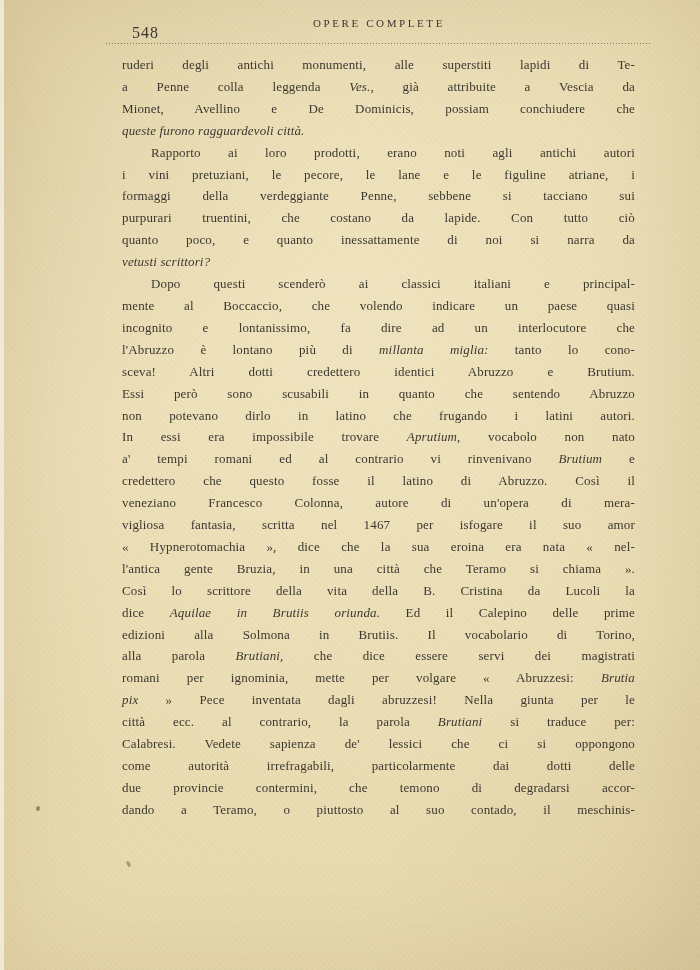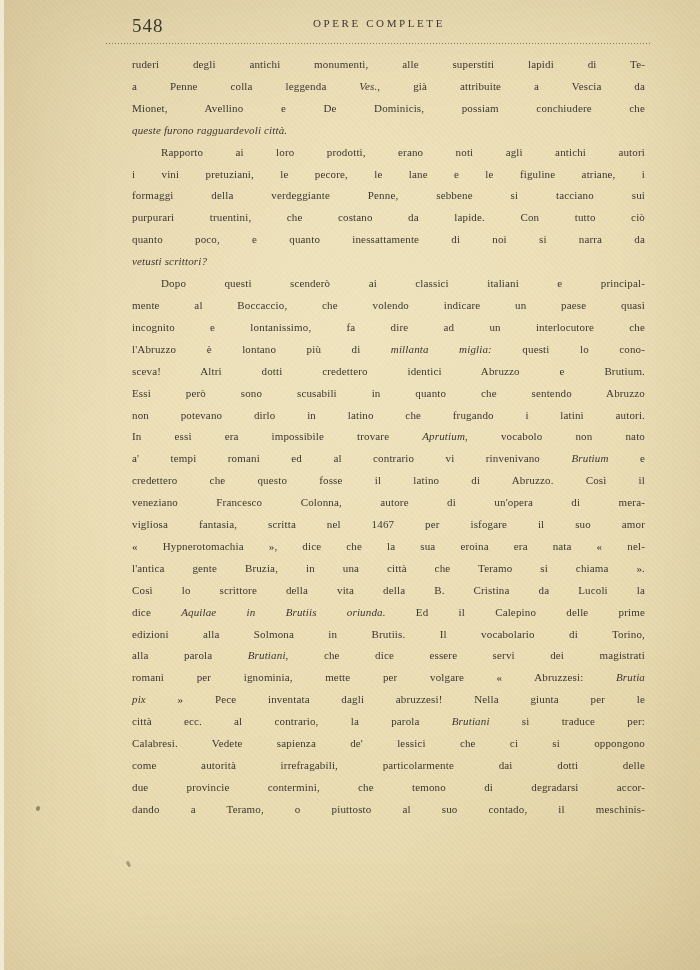--- a/index.html
+++ b/index.html
@@ -23,39 +23,39 @@
   .edge-strip {
     position: absolute; left: 0; top: 0;
     width: 4px; height: 100%;
     background: #f3eedd; opacity: .85;
   }
   .page-header {
     position: absolute; left: 106px; top: 12px;
     width: 546px; height: 26px;
   }
   .page-number {
-    position: absolute; left: 26px; top: 3px;
-    font-size: 19px; letter-spacing: 1px;
+    position: absolute; left: 26px; top: 12px;
+    font-size: 16px; letter-spacing: 1px;
   }
   .running-head {
     position: absolute; left: 0; right: 0; top: 5px;
     text-align: center;
     font-size: 11px; letter-spacing: 2.6px;
   }
   .dotted-rule {
     position: absolute; left: 106px; top: 43px;
     width: 546px; height: 1px;
     background-image: repeating-linear-gradient(90deg,
       rgba(105,92,62,0.78) 0px, rgba(105,92,62,0.78) 1px,
       rgba(0,0,0,0) 1px, rgba(0,0,0,0) 3px);
   }
   .body-text {
-    position: absolute; left: 132px; top: 54px;
+    position: absolute; left: 122px; top: 54px;
     width: 513px;
-    font-size: 11px; line-height: 21.9px;
+    font-size: 13px; line-height: 21.9px;
     letter-spacing: 0.15px;
   }
   .line { text-align: justify; text-align-last: justify; }
   .line.indent { text-indent: 29px; }
   .line.last { text-align-last: left; font-style: italic; }
   .it { font-style: italic; margin-top: 16px; }
   .speck { position: absolute; }
   .s1 { left: 36px; top: 806px; width: 4px; height: 5px; border-radius: 50%;
         background: rgba(70,60,45,0.5); transform: rotate(20deg); }
   .s2 { left: 127px; top: 861px; width: 3px; height: 6px; border-radius: 2px;
@@ -81,21 +81,21 @@
       <div class="line last"><span>queste furono ragguardevoli città.</span></div>
       <div class="line indent"><span>Rapporto ai loro prodotti, erano noti agli antichi autori</span></div>
       <div class="line"><span>i vini pretuziani, le pecore, le lane e le figuline atriane, i</span></div>
       <div class="line"><span>formaggi della verdeggiante Penne, sebbene si tacciano sui</span></div>
       <div class="line"><span>purpurari truentini, che costano da lapide. Con tutto ciò</span></div>
       <div class="line"><span>quanto poco, e quanto inessattamente di noi si narra da</span></div>
       <div class="line last"><span>vetusti scrittori?</span></div>
       <div class="line indent"><span>Dopo questi scenderò ai classici italiani e principal-</span></div>
       <div class="line"><span>mente al Boccaccio, che volendo indicare un paese quasi</span></div>
       <div class="line"><span>incognito e lontanissimo, fa dire ad un interlocutore che</span></div>
-      <div class="line"><span>l'Abruzzo è lontano più di </span><span class="it">millanta miglia:</span><span> questi lo cono-</span></div>
+      <div class="line"><span>l'Abruzzo è lontano più di </span><span class="it">millanta miglia:</span><span> tanto lo cono-</span></div>
       <div class="line"><span>sceva! Altri dotti credettero identici Abruzzo e Brutium.</span></div>
       <div class="line"><span>Essi però sono scusabili in quanto che sentendo Abruzzo</span></div>
       <div class="line"><span>non potevano dirlo in latino che frugando i latini autori.</span></div>
       <div class="line"><span>In essi era impossibile trovare </span><span class="it">Aprutium,</span><span> vocabolo non nato</span></div>
       <div class="line"><span>a' tempi romani ed al contrario vi rinvenivano </span><span class="it">Brutium</span><span> e</span></div>
       <div class="line"><span>credettero che questo fosse il latino di Abruzzo. Così il</span></div>
       <div class="line"><span>veneziano Francesco Colonna, autore di un'opera di mera-</span></div>
       <div class="line"><span>vigliosa fantasia, scritta nel 1467 per isfogare il suo amor</span></div>
       <div class="line"><span>« Hypnerotomachia », dice che la sua eroina era nata « nel-</span></div>
       <div class="line"><span>l'antica gente Bruzia, in una città che Teramo si chiama ».</span></div>

